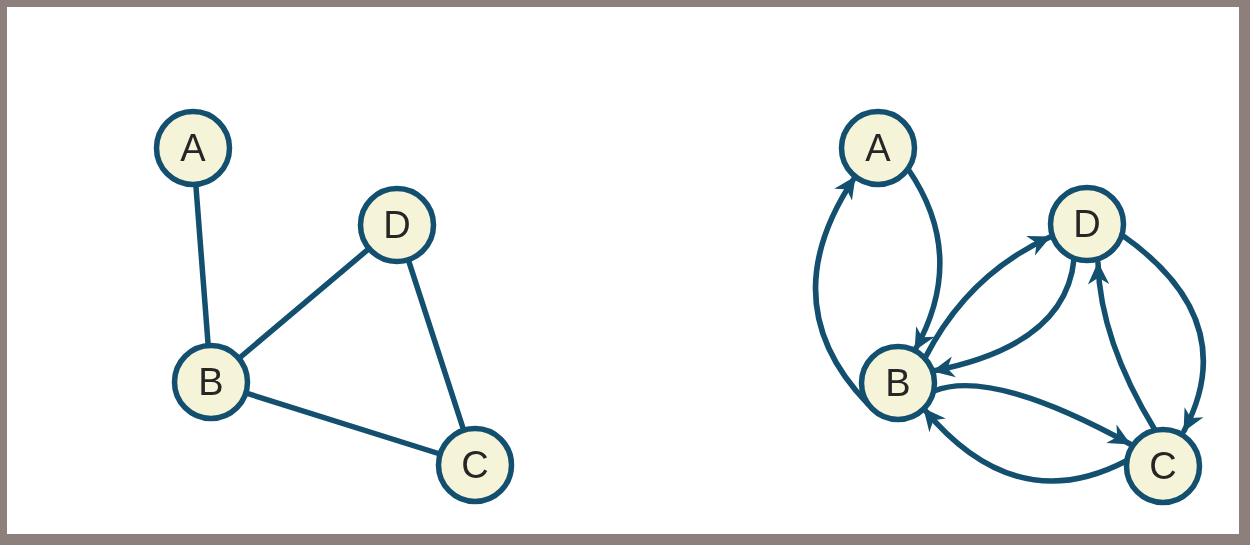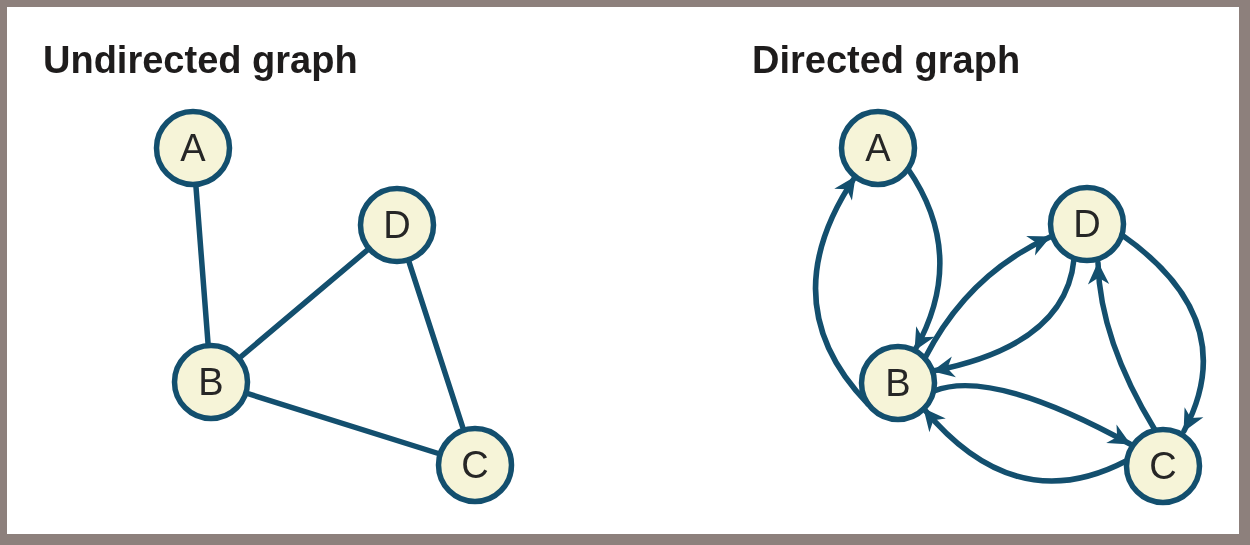--- a/index.html
+++ b/index.html
@@ -83,18 +83,16 @@
         <path d="M 908 169 Q 968 256 915 350" fill="none" stroke="#134f6e" stroke-width="5.5" stroke-linecap="round" marker-end="url(#arrowhead)"></path>
         <path d="M 925 358 Q 968 274 1050 237" fill="none" stroke="#134f6e" stroke-width="5.5" stroke-linecap="round" marker-end="url(#arrowhead)"></path>
         <path d="M 1074 259 Q 1066 345 933 371" fill="none" stroke="#134f6e" stroke-width="5.5" stroke-linecap="round" marker-end="url(#arrowhead)"></path>
         <path d="M 934 391 Q 992 368 1130 444" fill="none" stroke="#134f6e" stroke-width="5.5" stroke-linecap="round" marker-end="url(#arrowhead)"></path>
         <path d="M 1126 461 Q 1015 519 924 409" fill="none" stroke="#134f6e" stroke-width="5.5" stroke-linecap="round" marker-end="url(#arrowhead)"></path>
         <path d="M 1122 235 Q 1243 320 1184 431" fill="none" stroke="#134f6e" stroke-width="5.5" stroke-linecap="round" marker-end="url(#arrowhead)"></path>
         <path d="M 1155 430 Q 1100 340 1098 263" fill="none" stroke="#134f6e" stroke-width="5.5" stroke-linecap="round" marker-end="url(#arrowhead)"></path>
       </g>
     </svg>
 
-  <div class="panel-title undirected" style="color: rgb(30, 28, 28);">Undirected graph</div>
 
-  <div class="panel-title directed" style="color: rgb(30, 28, 28);">Directed graph</div>
 
   <div class="frame-border" style="border-color: rgb(141, 128, 124);"></div>
 </div>
 
 </body></html>

